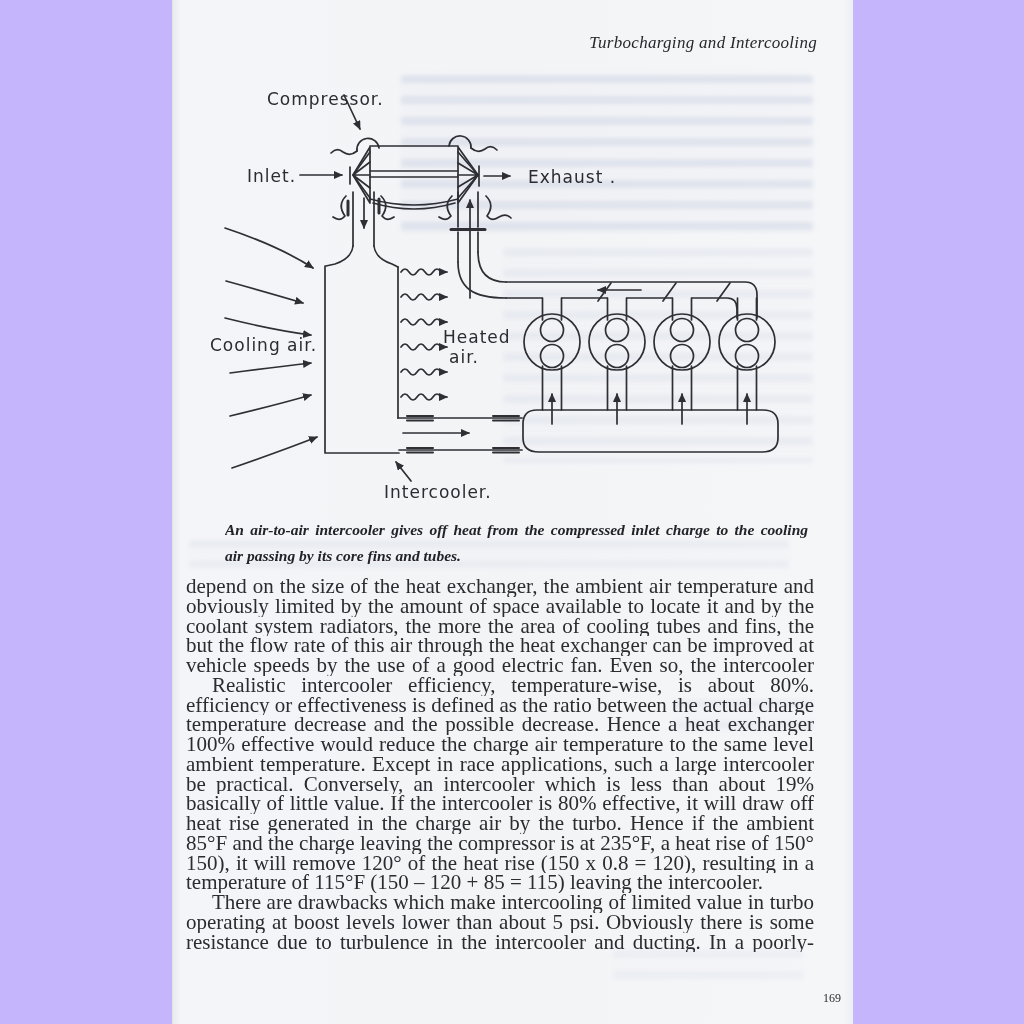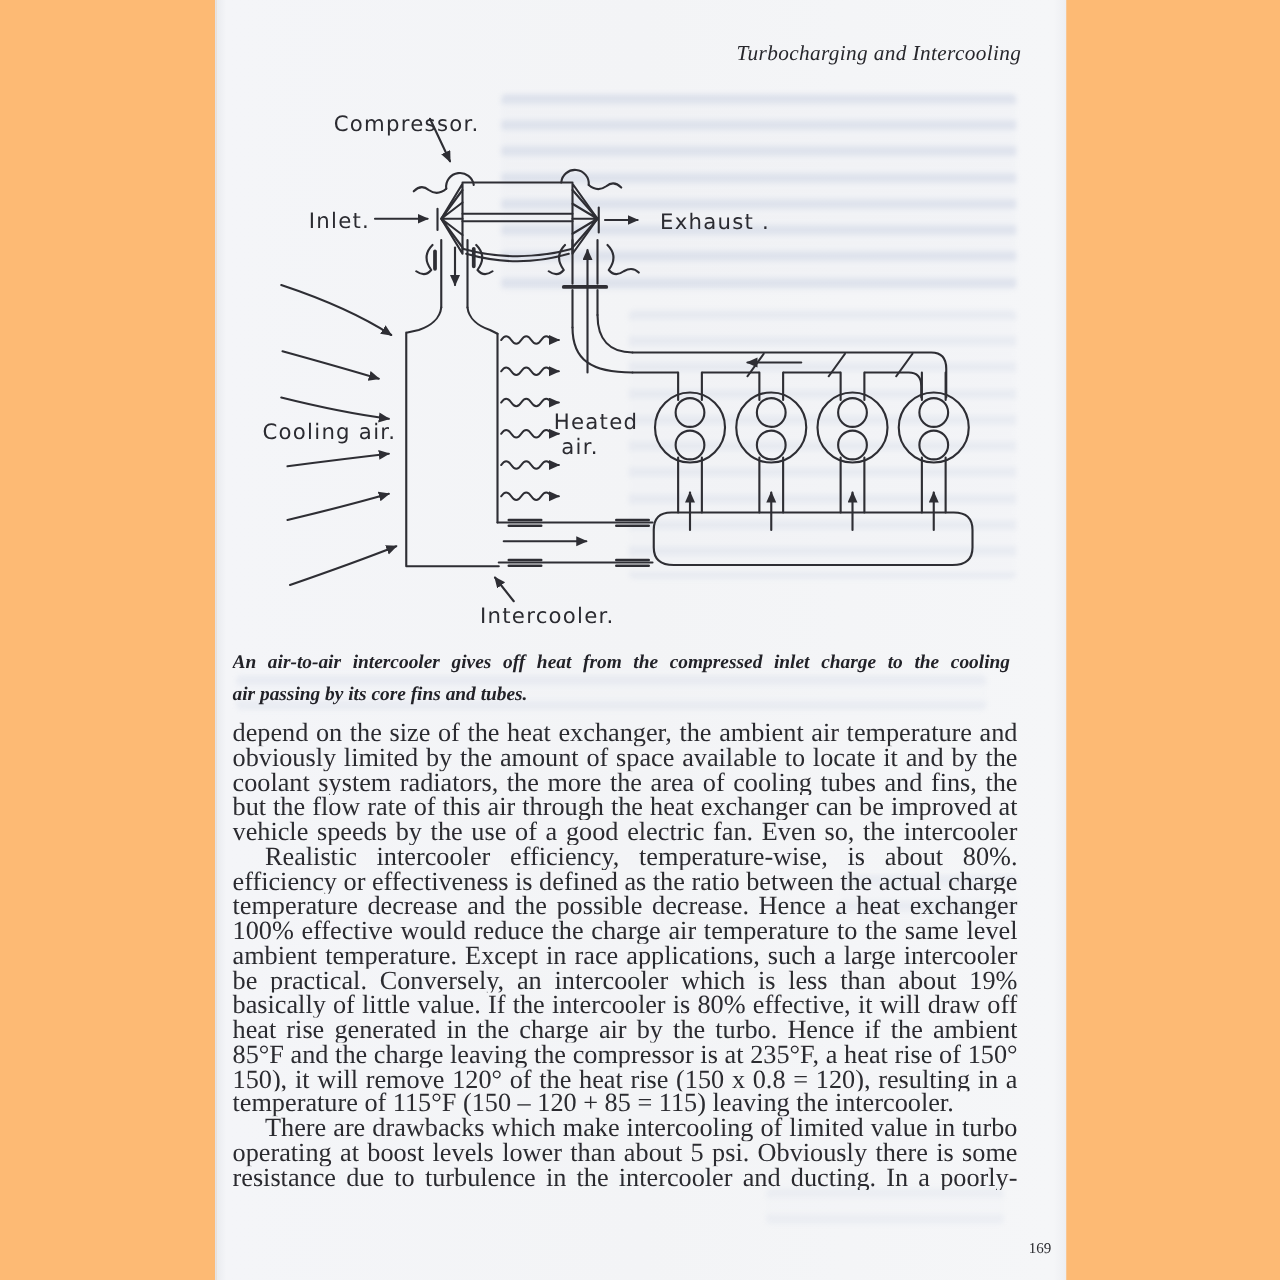--- a/index.html
+++ b/index.html
@@ -1,34 +1,34 @@
 <!DOCTYPE html>
 <html><head>
 <meta charset="utf-8">
 <style>
   html,body{margin:0;padding:0;background:#fff;}
-  .stage{position:relative;width:1024px;height:1024px;background:#fdba74;overflow:hidden;
+  .stage{position:relative;width:1024px;height:1024px;background:#c4b5fd;overflow:hidden;
          font-family:"Liberation Serif",serif;}
   .page{position:absolute;left:172px;top:0;width:680px;height:1024px;
         background:linear-gradient(90deg,#e9ebef 0,#f4f5f8 8px,#f3f4f6 50%,#f5f6f8 calc(100% - 10px),#edeef2 100%);
         border-left:1px solid #e2e3e8;}
   .ghost{position:absolute;border-radius:4px;filter:blur(2px);pointer-events:none;
          background:repeating-linear-gradient(180deg, rgba(167,180,210,.55) 0 8px, rgba(167,180,210,.07) 8px 21px);}
   .g1{left:228px;top:75px;width:412px;height:158px;opacity:.5;}
   .g2{left:330px;top:248px;width:310px;height:215px;opacity:.28;}
   .g3{left:16px;top:540px;width:600px;height:28px;opacity:.25;}
   .g4{left:500px;top:700px;width:140px;height:34px;opacity:.26;}
   .g5{left:440px;top:950px;width:190px;height:30px;opacity:.2;}
   .running-head{position:absolute;top:33px;right:36px;font-style:italic;font-size:17px;
         color:#27272c;letter-spacing:.3px;}
   svg.figure{position:absolute;left:0;top:60px;width:680px;height:452px;}
   .lbl{font-family:"DejaVu Sans",sans-serif;font-size:17px;letter-spacing:1px;}
   .caption{position:absolute;left:13px;top:520px;width:622px;font-weight:bold;font-style:italic;
         font-size:15.5px;color:#222228;}
-  .caption .tline{height:26px;line-height:20px;}
+  .caption .tline{height:26px;line-height:20px;margin-left:39px;}
   .bodytext{position:absolute;left:13px;top:577px;width:628px;font-size:21px;color:#2b2b30;}
   .tline{text-align:justify;text-align-last:justify;height:19.75px;line-height:19.75px;overflow:hidden;}
   .tline.last{text-align-last:left;}
   .tline.ind{text-indent:26px;}
   .pagenum{position:absolute;left:650px;top:991px;font-size:12px;color:#2b2b30;}
 </style>
 </head>
 <body>
 
 <div class="stage">

